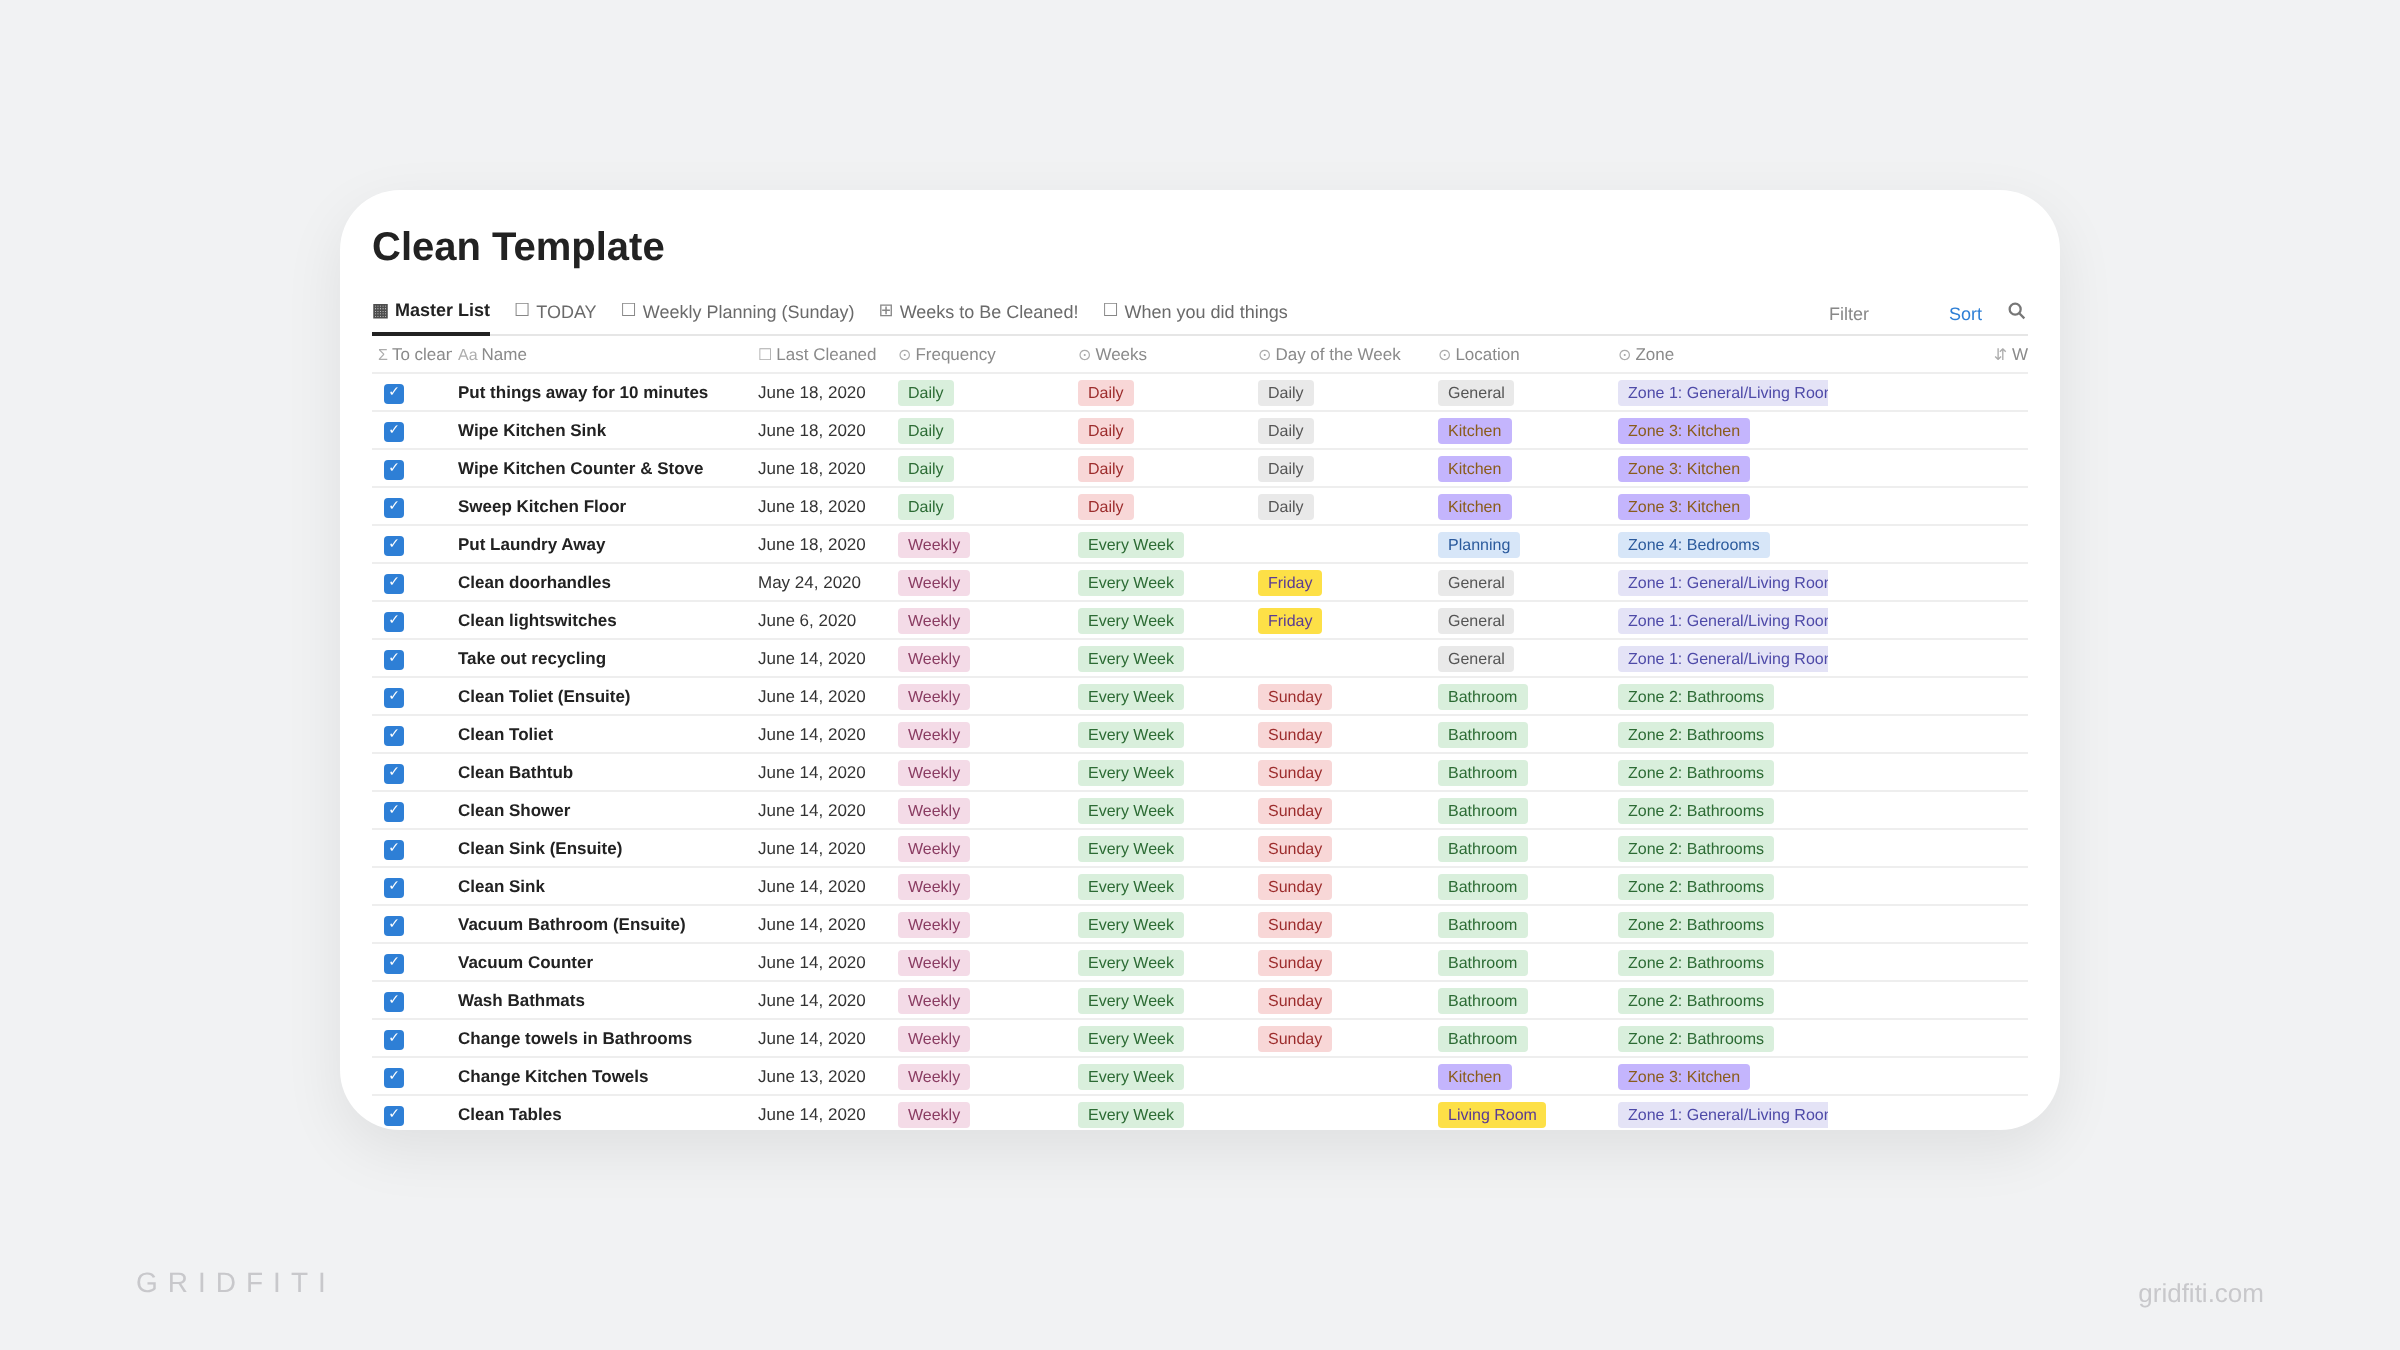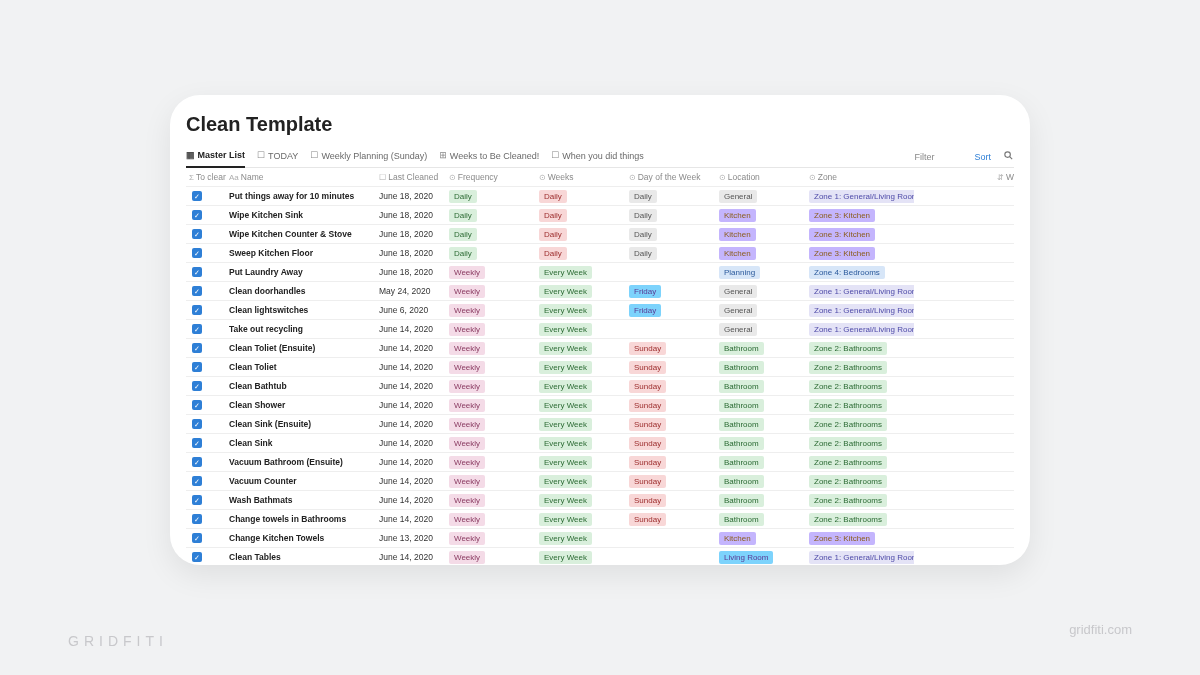--- a/index.html
+++ b/index.html
@@ -113,40 +113,40 @@
   .tag {
     display: inline-block;
     padding: 1px 5px;
     border-radius: 2px;
     font-size: 8px;
     line-height: 11px;
   }
   
   .tag-green  { background: #d9efdc; color: #2c6b34; }
   .tag-red    { background: #f8d7d7; color: #9c2c2c; }
-  .tag-purple { background: #7dd3fc; color: #5a3b94; }
+  .tag-purple { background: #fde047; color: #5a3b94; }
   .tag-orange { background: #c4b5fd; color: #8a5c1b; }
   .tag-gray   { background: #e9e9e9; color: #555555; }
   .tag-blue   { background: #d7e6f8; color: #2b5a9c; }
   .tag-pink   { background: #f4dbe7; color: #8a3c62; }
   .tag-lav    { background: #e4e3f6; color: #4e4aa8; }
 
   .brand-left {
     position: absolute;
     left: 68px;
     bottom: 26px;
     font-size: 14px;
     letter-spacing: 5px;
     color: #c8c8cb;
     font-weight: 400;
   }
   .brand-right {
     position: absolute;
     right: 68px;
-    bottom: 38px;
+    bottom: 21px;
     font-size: 13px;
     color: #c8c8cb;
   }
 </style>
 </head>
 <body>
 
 <div class="window">
   <div class="title">Clean Template</div>
 

